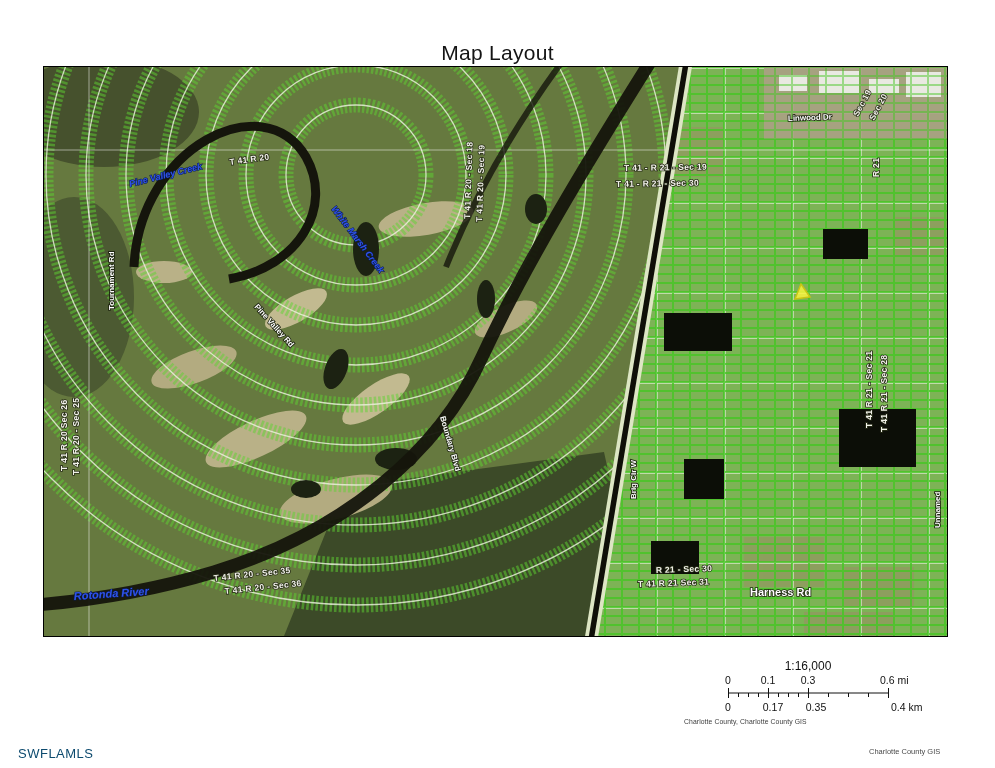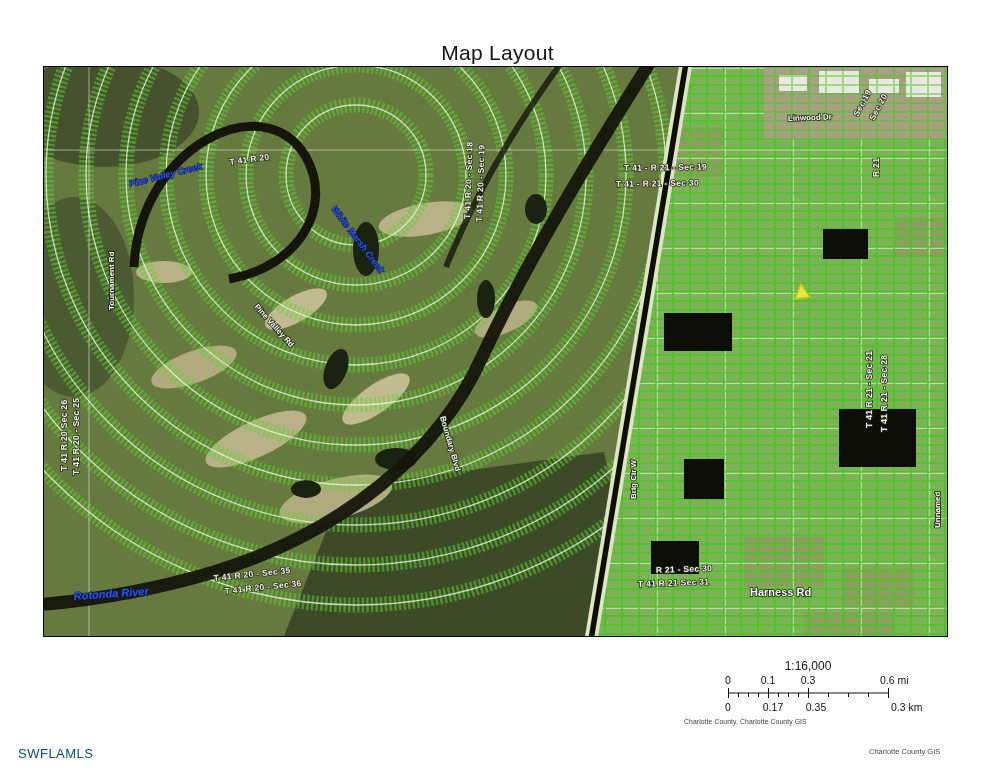--- a/index.html
+++ b/index.html
@@ -196,21 +196,21 @@
       <span class="sb-t end" style="left:197px">0.6 mi</span>
     </div>
     <svg class="sb-bar" width="162" height="10">
       <path d="M0.5 5 H160.5 M0.5 0 V10 M40.5 0 V10 M80.5 0 V10 M160.5 0 V10" stroke="#111" stroke-width="1" fill="none"></path>
       <path d="M10.5 5 V9 M20.5 5 V9 M30.5 5 V9 M50.5 5 V9 M60.5 5 V9 M70.5 5 V9 M100.5 5 V9 M120.5 5 V9 M140.5 5 V9" stroke="#111" stroke-width="1" fill="none"></path>
     </svg>
     <div class="sb-km">
       <span class="sb-t" style="left:45px">0</span>
       <span class="sb-t" style="left:90px">0.17</span>
       <span class="sb-t" style="left:133px">0.35</span>
-      <span class="sb-t end" style="left:208px">0.3 km</span>
+      <span class="sb-t end" style="left:208px">0.4 km</span>
     </div>
     <div class="sb-attr">Charlotte County, Charlotte County GIS</div>
   </div>
 
   <div class="watermark">SWFLAMLS</div>
   <div class="credit">Charlotte County GIS</div>
 
 </div>
 
 </body></html>

